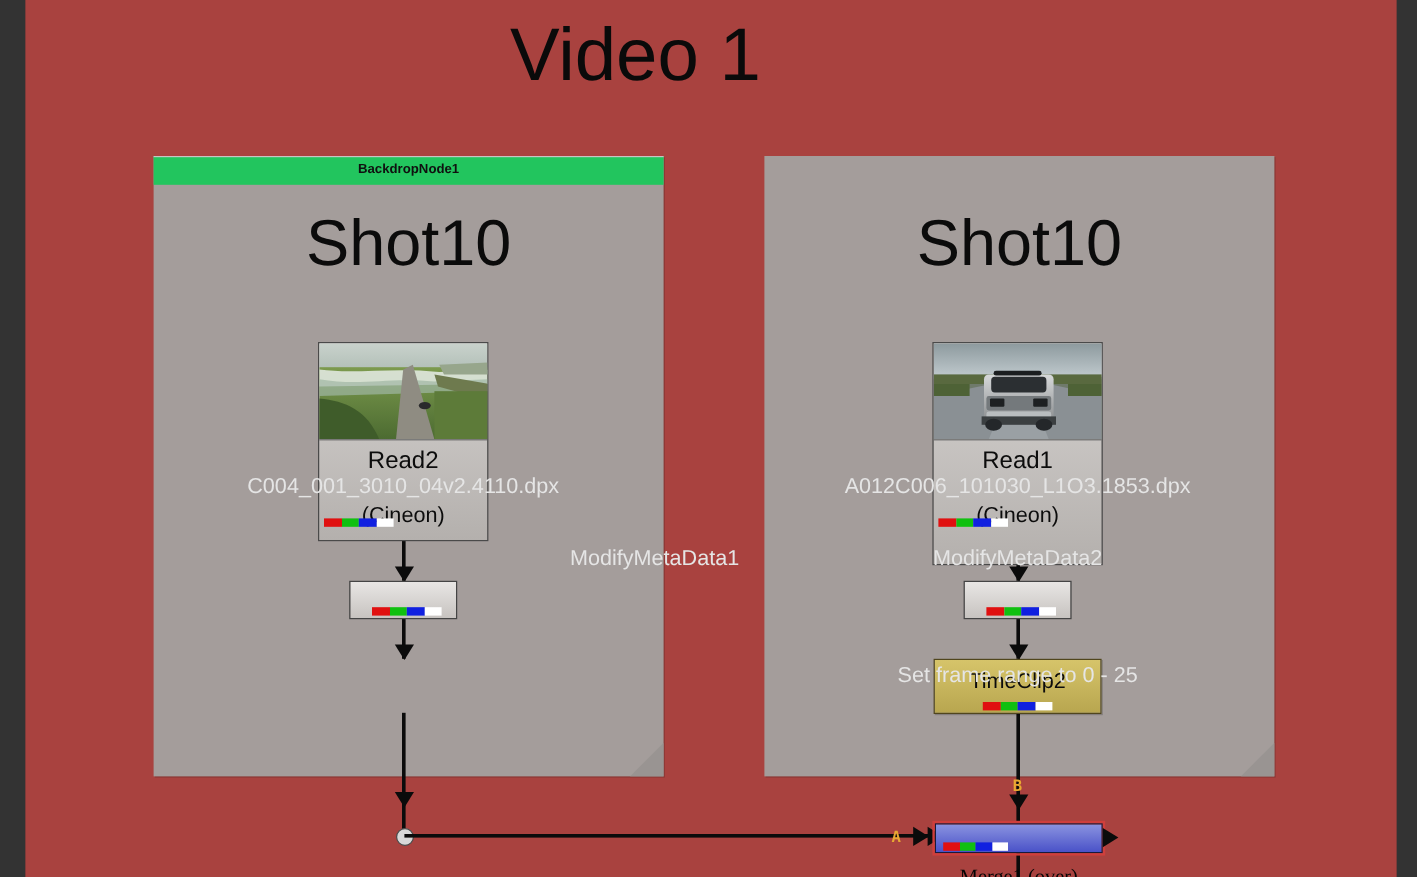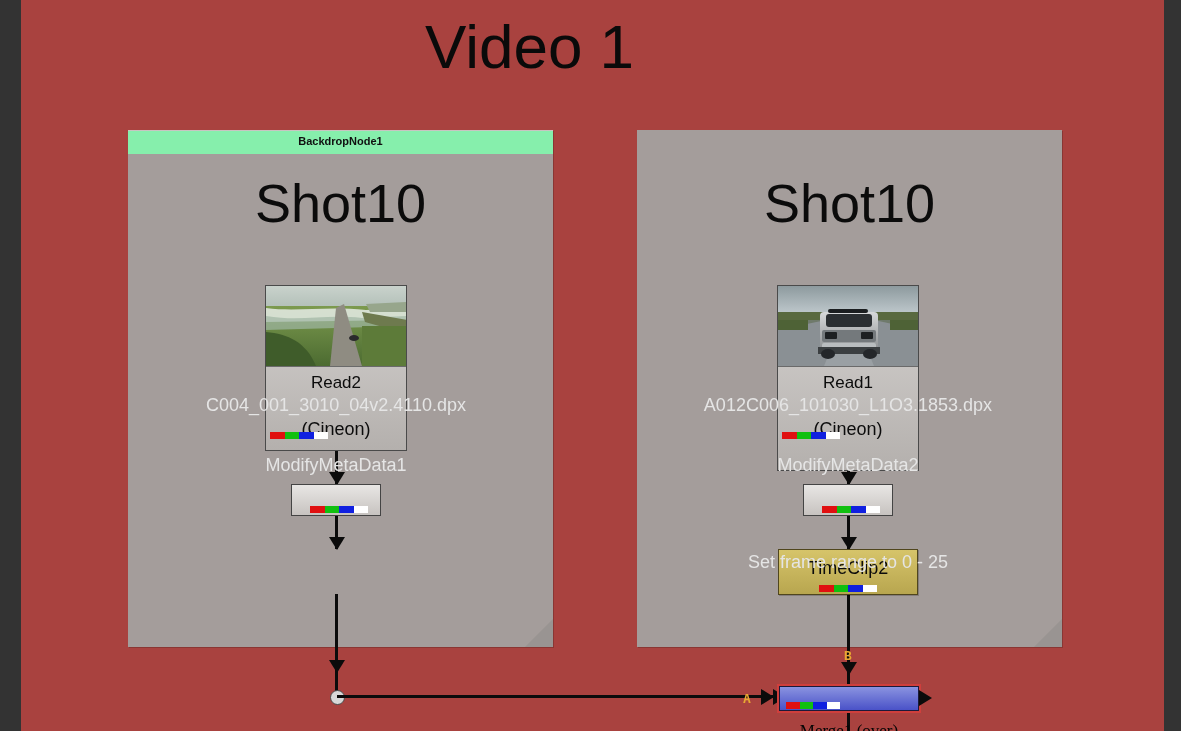--- a/index.html
+++ b/index.html
@@ -55,21 +55,21 @@
   .backdrop {
     position: absolute;
     background: #a49d9b;
     box-shadow: 1px 1px 0 rgba(0,0,0,0.18);
   }
   .backdrop-header {
     position: absolute;
     left: 0; top: 0;
     width: 100%;
     height: 24px;
-    background: #86efac;
+    background: #22c55e;
     border-top: 1px solid #c9c4c2;
     box-sizing: border-box;
   }
   .backdrop-header-label {
     position: absolute;
     left: 0; top: 4px;
     width: 100%;
     text-align: center;
     font-size: 11px;
     font-weight: bold;
@@ -111,21 +111,21 @@
   }
   .read-body {
     position: relative;
     height: 74px;
   }
   .read-name {
     position: absolute;
     left: 0; top: 6px;
     width: 100%;
     text-align: center;
-    font-size: 17px;
+    font-size: 20px;
     color: #0c0c0c;
   }
   .node-caption {
     position: absolute;
     top: 34px;
     width: 560px;
     text-align: center;
     font-size: 18px;
     color: #e5e5e5;
     white-space: nowrap;
@@ -325,21 +325,21 @@
     <div class="node-caption" style="left:35px; top:395px;">C004_001_3010_04v2.4110.dpx</div>
 
     <div class="plain-node" style="left:270px; top:484px; width:90px; height:32px;">
       <div class="chan-bar" style="left:18px;">
         <i class="chan-r"></i>
         <i class="chan-g"></i>
         <i class="chan-b"></i>
         <i class="chan-a"></i>
       </div>
     </div>
-    <div class="node-caption" style="left:35px; top:455px;">ModifyMetaData1</div>
+    <div class="node-caption" style="left:35px; top:455px;text-align:right;">ModifyMetaData1</div>
 
 
     <div class="read-node" style="left:756px; top:285px; height:186px;">
       <div class="read-thumb">
         <svg width="142" height="80" viewBox="0 0 142 80" preserveAspectRatio="none">
           <defs>
             <linearGradient id="skyG" x1="0" y1="0" x2="0" y2="1">
               <stop offset="0%" stop-color="#8d9a9e"></stop>
               <stop offset="100%" stop-color="#c3ccd0"></stop>
             </linearGradient>

